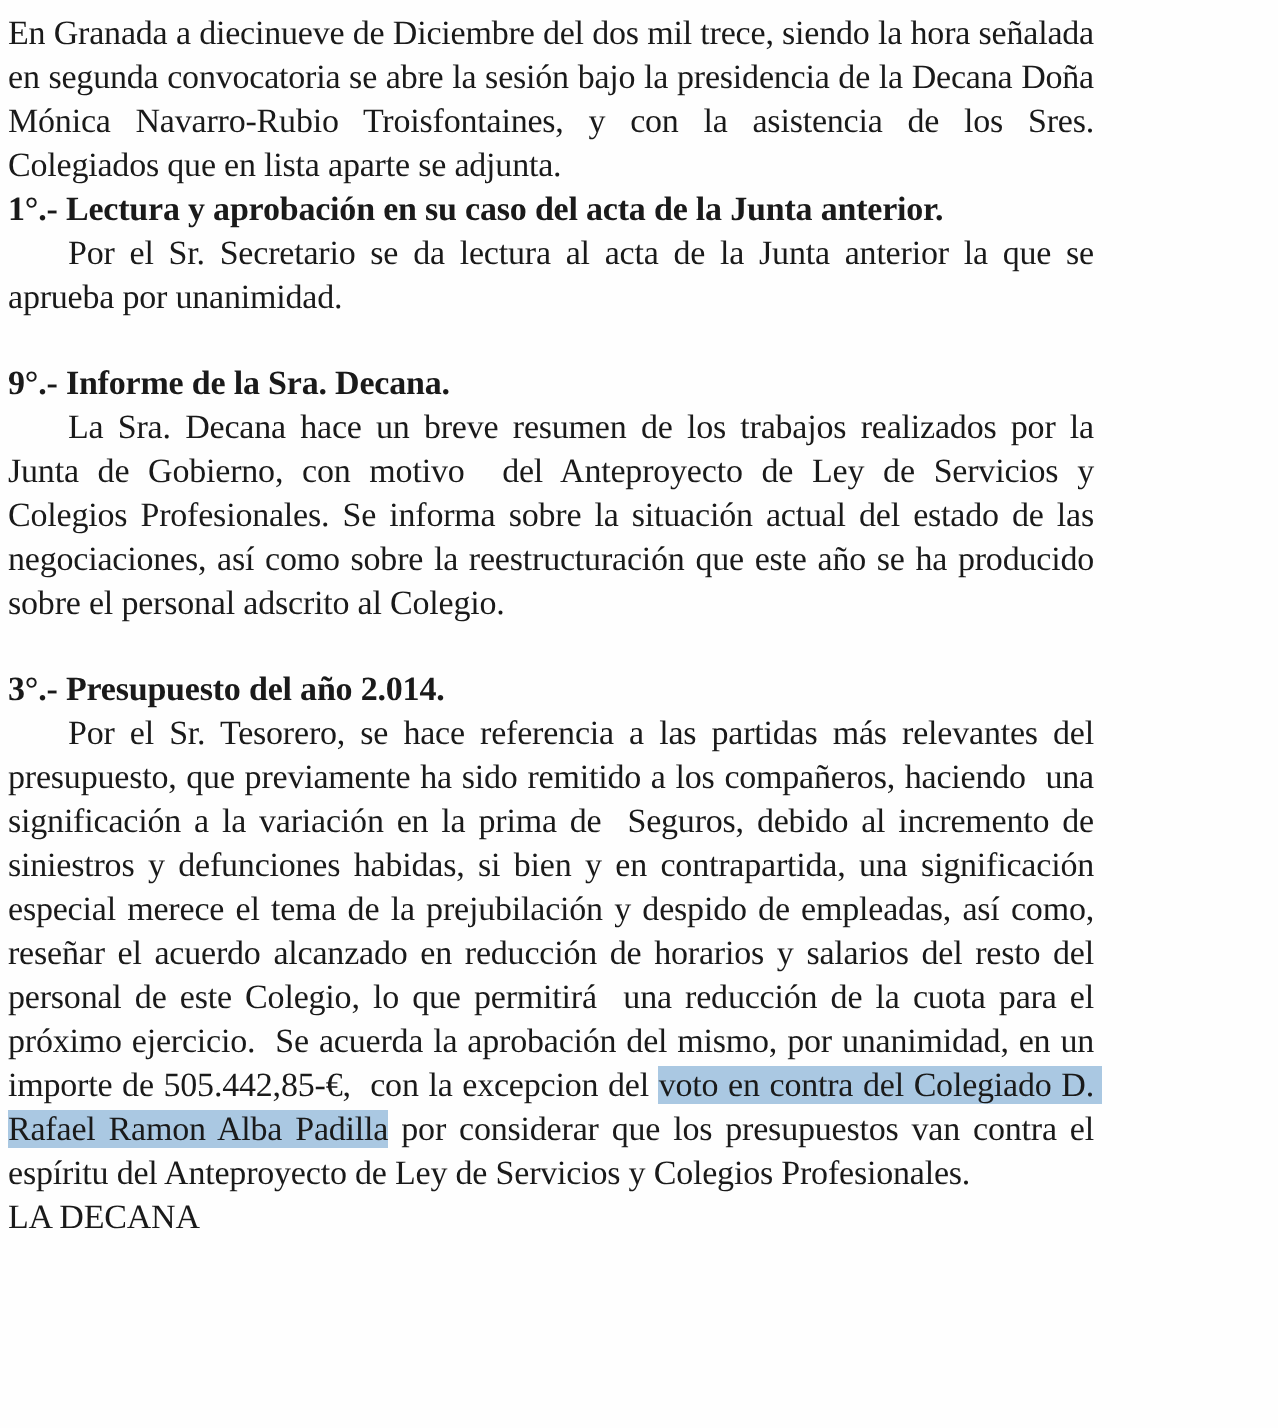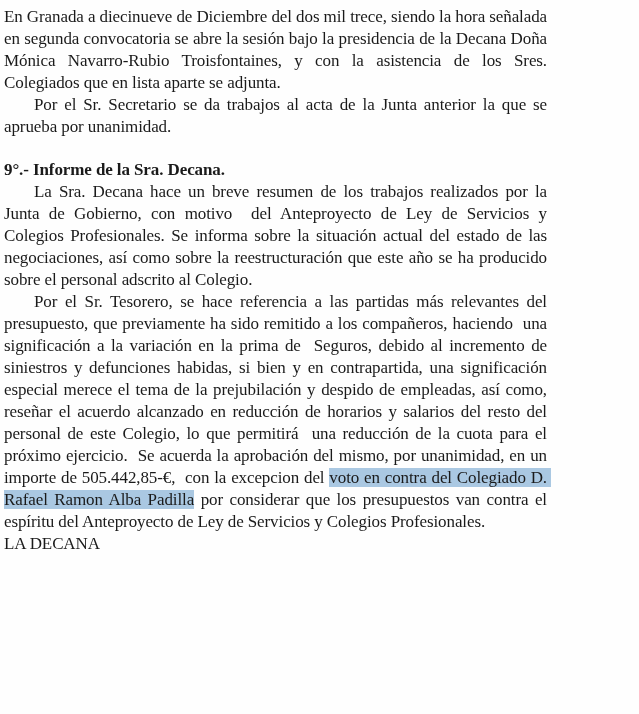--- a/index.html
+++ b/index.html
@@ -72,25 +72,27 @@
     display: inline-block;
   }
 </style>
 </head>
 <body>
 
 <div class="page" style="background-color: rgb(254, 254, 254);">
 
   <p class="para no-indent">En Granada a diecinueve de Diciembre del dos mil trece, siendo la hora señalada en segunda convocatoria se abre la sesión bajo la presidencia de la Decana Doña Mónica Navarro-Rubio Troisfontaines, y con la asistencia de los Sres. Colegiados que en lista aparte se adjunta.</p>
 
-  <p class="para">Por el Sr. Secretario se da trabajos al acta de la Junta anterior la que se aprueba por unanimidad.</p>
+  <h2 class="heading">1°.- Lectura y aprobación en su caso del acta de la Junta anterior.</h2>
+  <p class="para">Por el Sr. Secretario se da lectura al acta de la Junta anterior la que se aprueba por unanimidad.</p>
 
   <h2 class="heading gap">9°.- Informe de la Sra. Decana.</h2>
   <p class="para">La Sra. Decana hace un breve resumen de los trabajos realizados por la Junta de Gobierno, con motivo  del Anteproyecto de Ley de Servicios y Colegios Profesionales. Se informa sobre la situación actual del estado de las negociaciones, así como sobre la reestructuración que este año se ha producido sobre el personal adscrito al Colegio.</p>
 
+  <h2 class="heading gap">3°.- Presupuesto del año 2.014.</h2>
   <p class="para"><span>Por el Sr. Tesorero, se hace referencia a las partidas más relevantes del presupuesto, que previamente ha sido remitido a los compañeros, haciendo  una significación a la variación en la prima de  Seguros, debido al incremento de siniestros y defunciones habidas, si bien y en contrapartida, una significación especial merece el tema de la prejubilación y despido de empleadas, así como, reseñar el acuerdo alcanzado en reducción de horarios y salarios del resto del personal de este Colegio, lo que permitirá  una reducción de la cuota para el próximo ejercicio.  Se acuerda la aprobación del mismo, por unanimidad, en un importe de 505.442,85-€,  con la excepcion del </span><mark class="hl" style="background-color: rgb(170, 200, 226);">voto en contra del Colegiado D. Rafael Ramon Alba Padilla</mark><span> por considerar que los presupuestos van contra el espíritu del Anteproyecto de Ley de Servicios y Colegios Profesionales.</span></p>
 
 
   <div class="signatures">
     <span class="sig-left">LA DECANA</span>
     <span class="sig-right">EL SECRETARIO</span>
   </div>
 
 </div>
 

